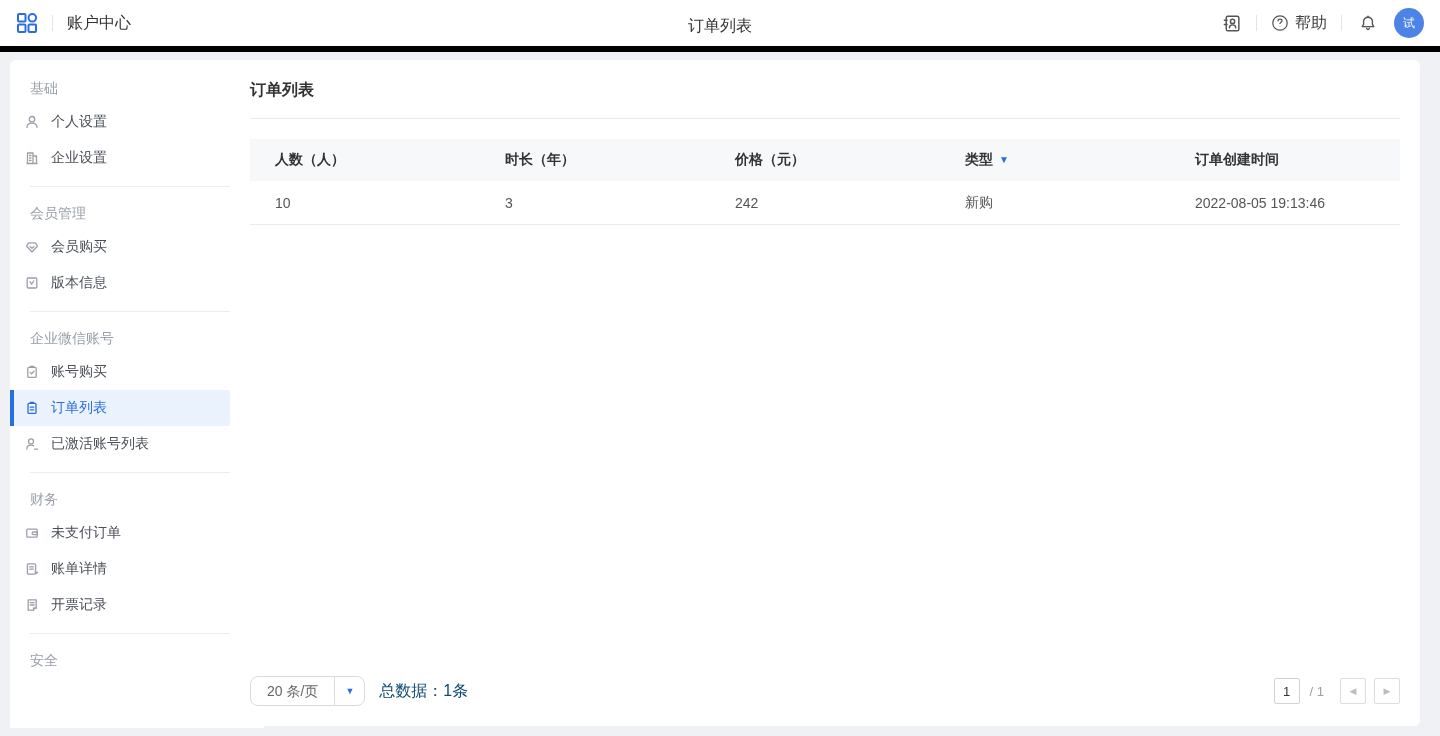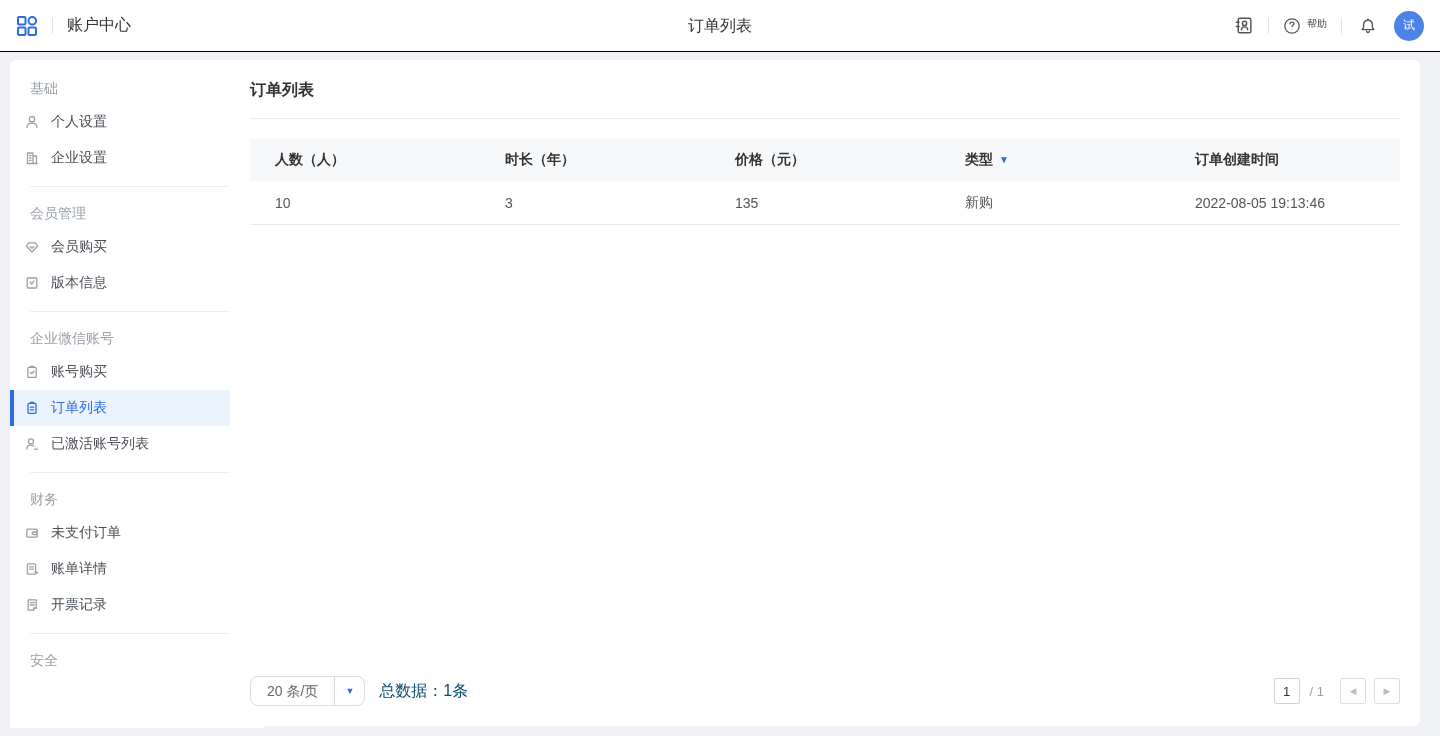--- a/index.html
+++ b/index.html
@@ -5,35 +5,35 @@
   * { margin:0; padding:0; box-sizing:border-box; }
   html,body { width:1440px; height:736px; overflow:hidden; }
   body {
     font-family:"Liberation Sans","DejaVu Sans",sans-serif;
     background:#f0f1f4; color:#333; position:relative;
   }
 
   
   .topbar {
     position:absolute; left:0; top:0; width:1440px; height:52px;
-    background:#fff; border-bottom:1px solid #000000;
+    background:#fff; border-bottom:6px solid #000000;
     display:flex; align-items:center; justify-content:space-between;
     padding:16px 16px; z-index:5;
   }
   .topbar-left { display:flex; align-items:center; }
   .v-div { width:1px; height:16px; background:#e2e4e8; margin:0 14px; }
   .app-title { font-size:16px; color:#333; }
   .center-title {
     position:absolute; left:0; right:0; top:0; height:52px;
     display:flex; align-items:center; justify-content:center;
     font-size:16px; color:#333; pointer-events:none;
   }
   .topbar-right { display:flex; align-items:center; z-index:6; }
   .icon-btn { display:flex; align-items:center; color:#555; cursor:pointer; }
-  .help-group { display:flex; align-items:flex-start; gap:6px; font-size:10px; color:#444; cursor:pointer; }
+  .help-group { display:flex; align-items:center; gap:6px; font-size:16px; color:#444; cursor:pointer; }
   .avatar {
     width:30px; height:30px; border-radius:50%; background:#4d82e6;
     color:#fff; font-size:12px; display:flex; align-items:center; justify-content:center;
     margin-left:16px; cursor:pointer;
   }
   .bell-wrap { margin-left:2px; }
 
   
   .sidebar {
     position:absolute; left:10px; top:60px; width:254px; height:668px;
@@ -282,21 +282,21 @@
       <div class="t-cell">时长（年）</div>
       <div class="t-cell">价格（元）</div>
       <div class="t-cell">
         <span>类型</span><span class="sort-caret">▼</span>
       </div>
       <div class="t-cell">订单创建时间</div>
     </div>
     <div class="t-row t-body">
       <div class="t-cell">10</div>
       <div class="t-cell">3</div>
-      <div class="t-cell">135</div>
+      <div class="t-cell">242</div>
       <div class="t-cell">新购</div>
       <div class="t-cell">2022-08-05 19:13:46</div>
     </div>
   </div>
 
   <div class="card-footer">
     <div class="pagesize-wrap">
       <div class="pagesize">
         <span class="pagesize-text">20 条/页</span>
         <span class="pagesize-arrow">▼</span>

